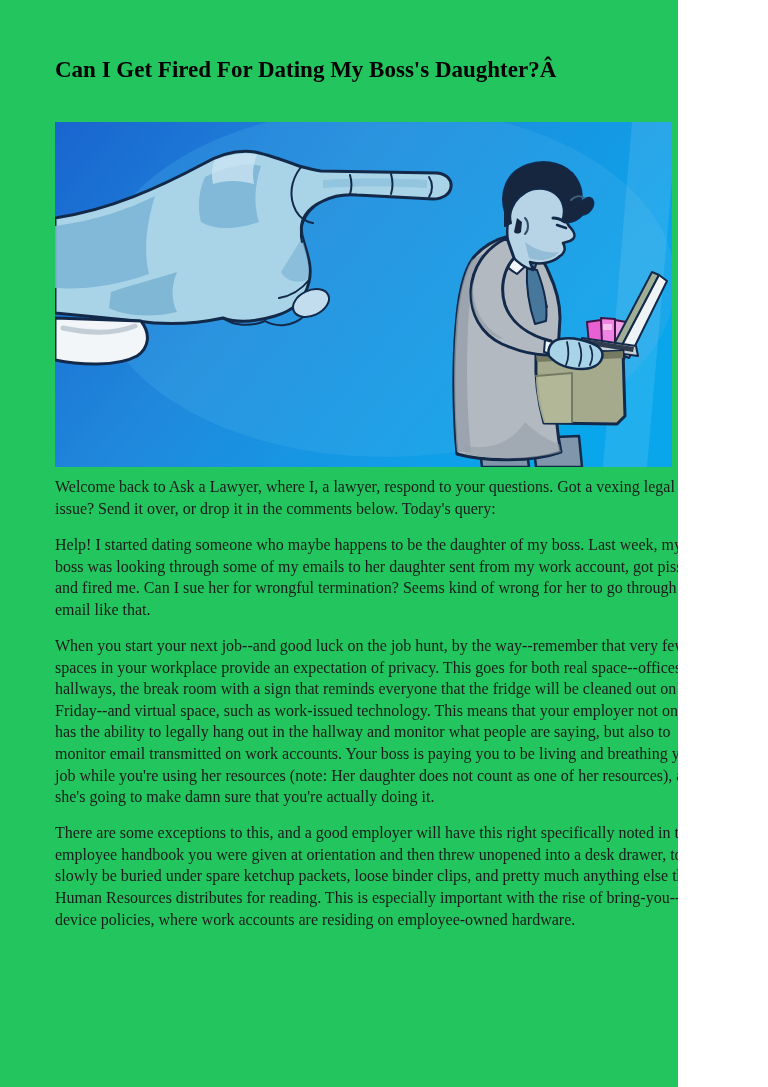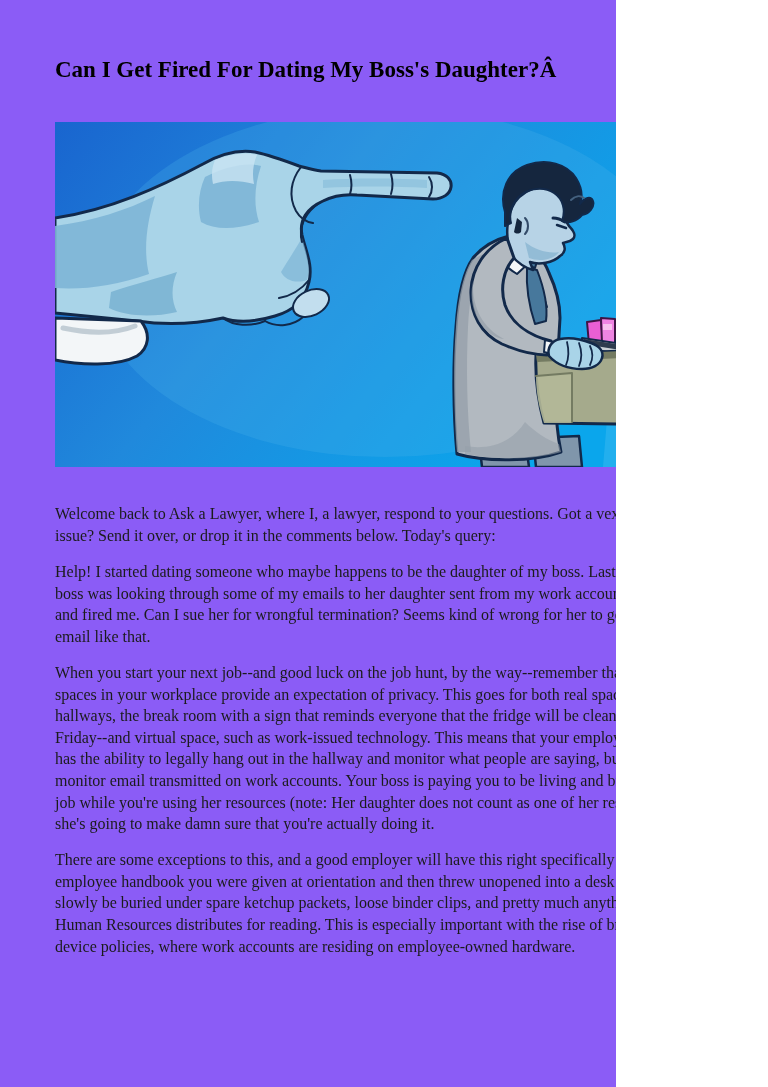--- a/index.html
+++ b/index.html
@@ -1,19 +1,19 @@
 <!DOCTYPE html>
 <html style="--bg-left: #1965cf; --bg-mid: #2089dc; --bg-right: #0aa6ec; --glow: #49b0ea; --beam: #ffffff; --skin: #a9d4e8; --skin-shade: #7db5d6; --skin-deep: #5e9fc4; --knuckle-light: #c9e4f2; --nail: #c2deee; --outline: #12294a; --cuff-white: #f3f6f8; --cuff-shade: #b9c6cf; --suit: #b2b9c0; --suit-shade: #96a0aa; --trousers: #8096ab; --hair: #15263e; --hair-light: #44617f; --face: #b7d3e6; --face-shade: #8fb9d4; --tie: #47789c; --box: #a5aa8c; --box-shade: #747b62; --box-flap: #b4b898; --laptop-screen: #eef3f6; --laptop-rim: #9fae96; --keyboard: #c9d0d5; --keys: #2e3c4e; --pink-a: #ef84e2; --pink-b: #e95fd4; --pink-c: #f2a0e8;"><head>
 <meta charset="utf-8">
 <style>
   html,body{margin:0;padding:0;background:#ffffff;}
   .page{
     position:relative;
-    width:616px;height:1087px;
-    background:#8b5cf6;
+    width:678px;height:1087px;
+    background:#22c55e;
     font-family:"Liberation Serif","DejaVu Serif",serif;
     overflow:hidden;
   }
   .content{position:absolute;left:55px;top:0;width:659px;}
   h1.title{
     margin:57px 0 0 0;
     font-size:23px;line-height:1.15;
     font-weight:700;color:#000000;
     letter-spacing:0;
   }
@@ -21,21 +21,21 @@
     margin:39px 0 0 0;padding:0;
     width:617px;height:345px;
     line-height:0;
   }
   .body-text{margin-top:5px;}
   .body-text p{
     font-size:16px;line-height:21.6px;
     color:#1b1b1b;margin:14.5px 0;
     text-align:left;
   }
-  .body-text p:first-child{margin-top:36px;}
+  .body-text p:first-child{margin-top:9px;}
 </style>
 </head>
 <body>
 
 <div class="page">
   <div class="content">
 
     <h1 class="title">Can I Get Fired For Dating My Boss's Daughter?Â</h1>
 
     <figure class="hero">

